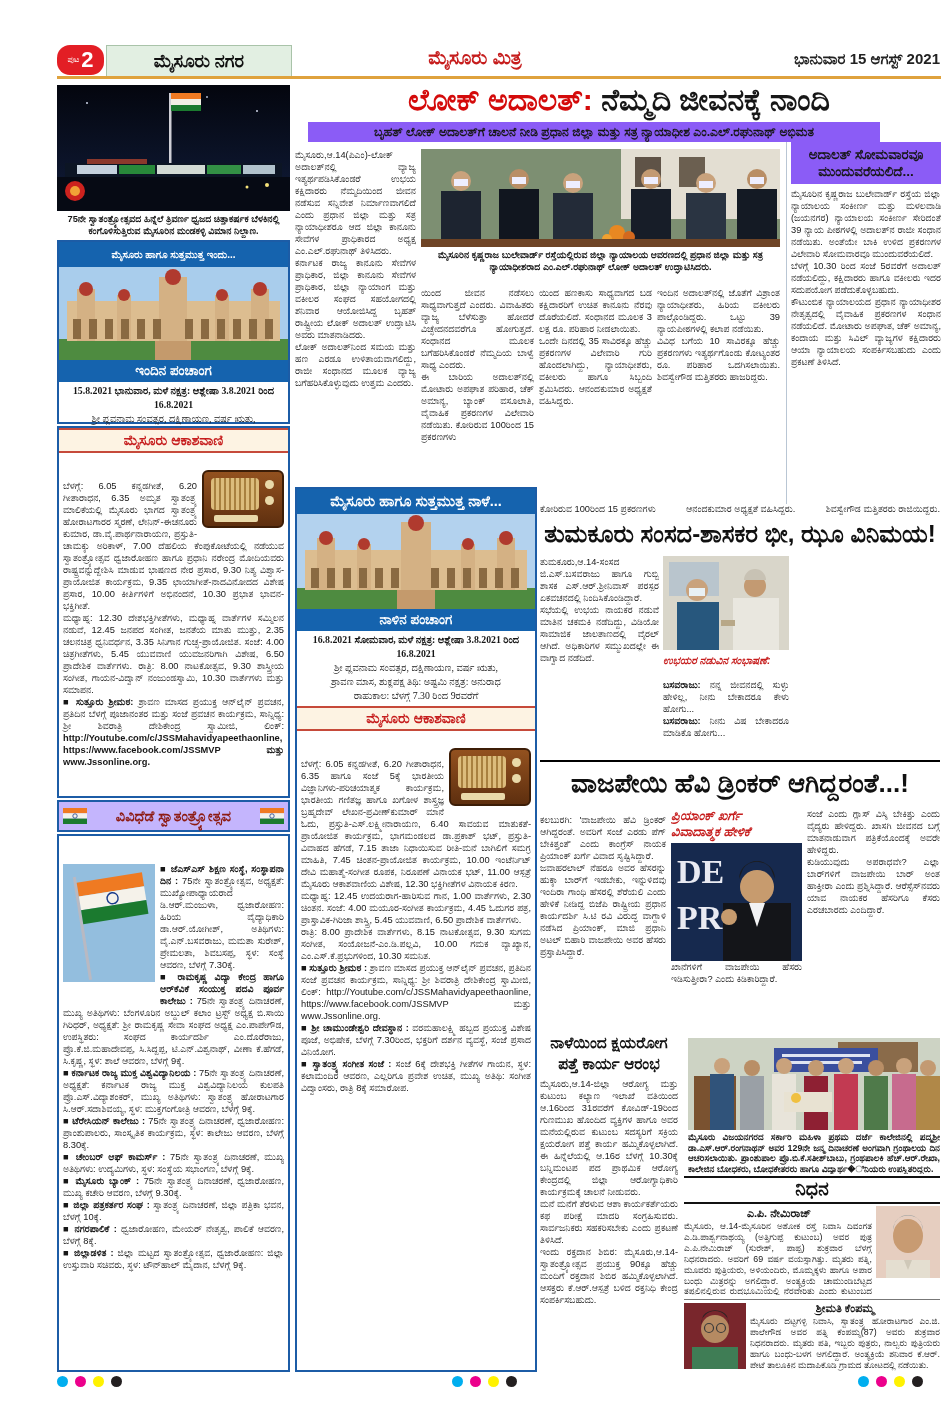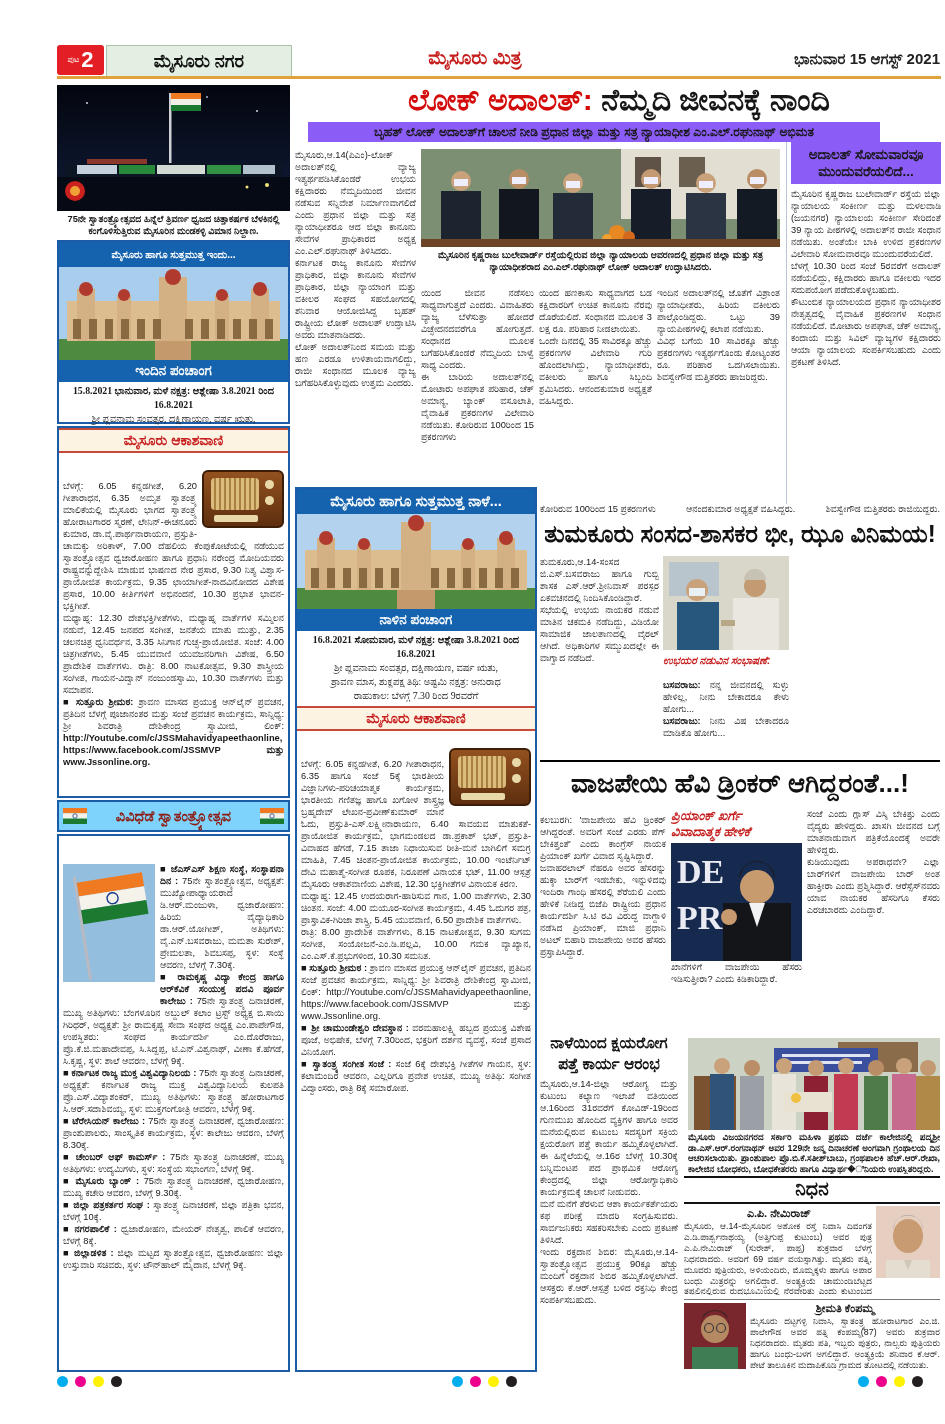--- a/index.html
+++ b/index.html
@@ -3,21 +3,21 @@
 <meta charset="utf-8">
 <style>
   html,body{margin:0;padding:0;background:#f2f2ee;}
   .page{position:relative;width:945px;height:1424px;background:#ffffff;margin:0 auto;
         font-family:"Liberation Sans","DejaVu Sans",sans-serif;color:#171717;overflow:hidden;}
   .abs{position:absolute;}
   .txt{font-size:9.3px;line-height:12px;text-align:justify;white-space:pre-line;overflow:hidden;}
   .cap{font-weight:bold;font-size:9.3px;line-height:11.5px;text-align:center;overflow:hidden;}
   b{font-weight:bold;}
   
-  .hdr-badge{left:57px;top:45px;width:47px;height:30px;background:#e31e25;color:#fff;border-radius:3px;
+  .hdr-badge{left:57px;top:45px;width:47px;height:30px;background:#e31e25;color:#fff;border-radius:13px;
              display:flex;align-items:center;justify-content:center;gap:2px;}
   .hdr-badge .pg{font-size:8px;}
   .hdr-badge .num{font-size:22px;font-weight:bold;line-height:22px;}
   .hdr-section{left:106px;top:45px;width:184px;height:30px;background:#e2efe2;border:1px solid #a9c3a9;
                display:flex;align-items:center;justify-content:center;font-size:18px;font-weight:bold;color:#101010;}
   .hdr-logo{left:360px;top:47px;width:230px;text-align:center;color:#c61d1d;font-weight:bold;font-size:19px;}
   .hdr-date{left:700px;top:50px;width:240px;text-align:right;font-size:15px;font-weight:bold;color:#222;}
   .hdr-rule{left:57px;top:76px;width:884px;height:3px;background:#dfa23d;}
   
   .bluebox{border:2px solid #1c5ca6;background:#fff;box-sizing:border-box;}
@@ -27,21 +27,21 @@
   .pan{font-family:"Liberation Serif","DejaVu Serif",serif;text-align:center;font-size:9.8px;line-height:14px;}
   .pan .l1{font-weight:bold;}
   
   .radio{width:78px;height:54px;background:linear-gradient(#93511f,#5e2f0f);border:2px solid #3c1d07;border-radius:6px;
          float:right;margin:2px 0 3px 5px;position:relative;}
   .radio .grill{position:absolute;left:7px;top:6px;width:48px;height:32px;border-radius:4px;
         background:repeating-linear-gradient(90deg,#dcbc7c 0 3px,#a8803f 3px 5px);}
   .radio .k1,.radio .k2{position:absolute;width:9px;height:9px;border-radius:50%;background:#e9d9a9;right:8px;}
   .radio .k1{top:8px;} .radio .k2{top:24px;}
   .radio .dial{position:absolute;left:10px;bottom:4px;width:44px;height:7px;background:#e9d9a9;border-radius:2px;}
-  .banner{background:#7dd3fc;border:2px solid #1c5ca6;display:flex;align-items:center;justify-content:space-between;
+  .banner{background:#c4b5fd;border:2px solid #1c5ca6;display:flex;align-items:center;justify-content:space-between;
           padding:0 4px;box-sizing:border-box;}
   .banner .bt{color:#8d1b12;font-weight:bold;font-size:14.5px;}
   .miniflag{width:24px;height:16px;display:block;}
   .bullets .fl{float:left;margin:1px 5px 2px 0;}
   .dots{display:flex;gap:7px;}
   .dot{width:11px;height:11px;border-radius:50%;}
   .lead-headline{text-align:center;font-weight:bold;font-size:30px;line-height:36px;white-space:nowrap;}
   .yellowbg{background:#8b5cf6;}
   .sec-head{font-weight:bold;text-align:center;color:#111;}
   .redsub{color:#c61d1d;font-weight:bold;text-align:left;font-style:italic;}

